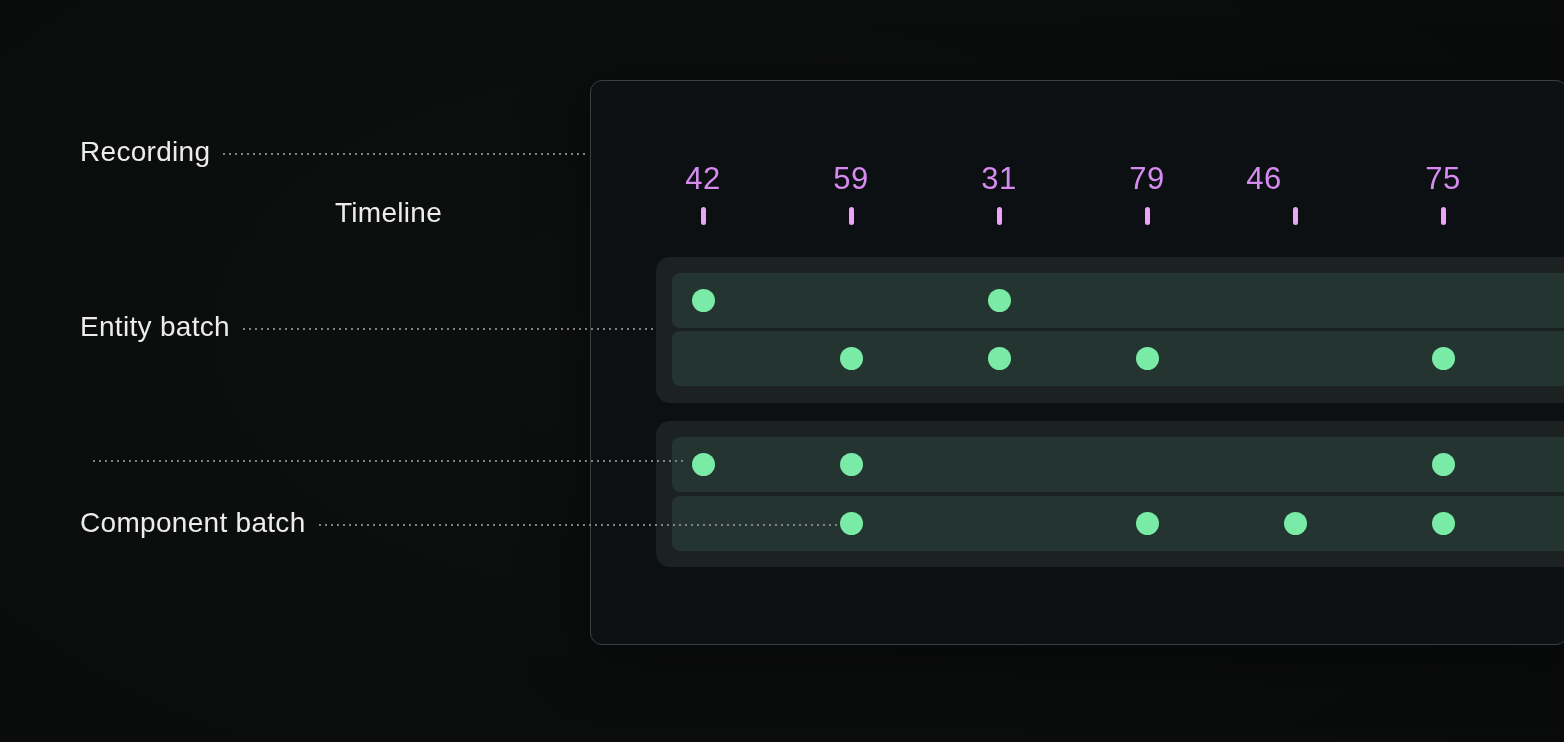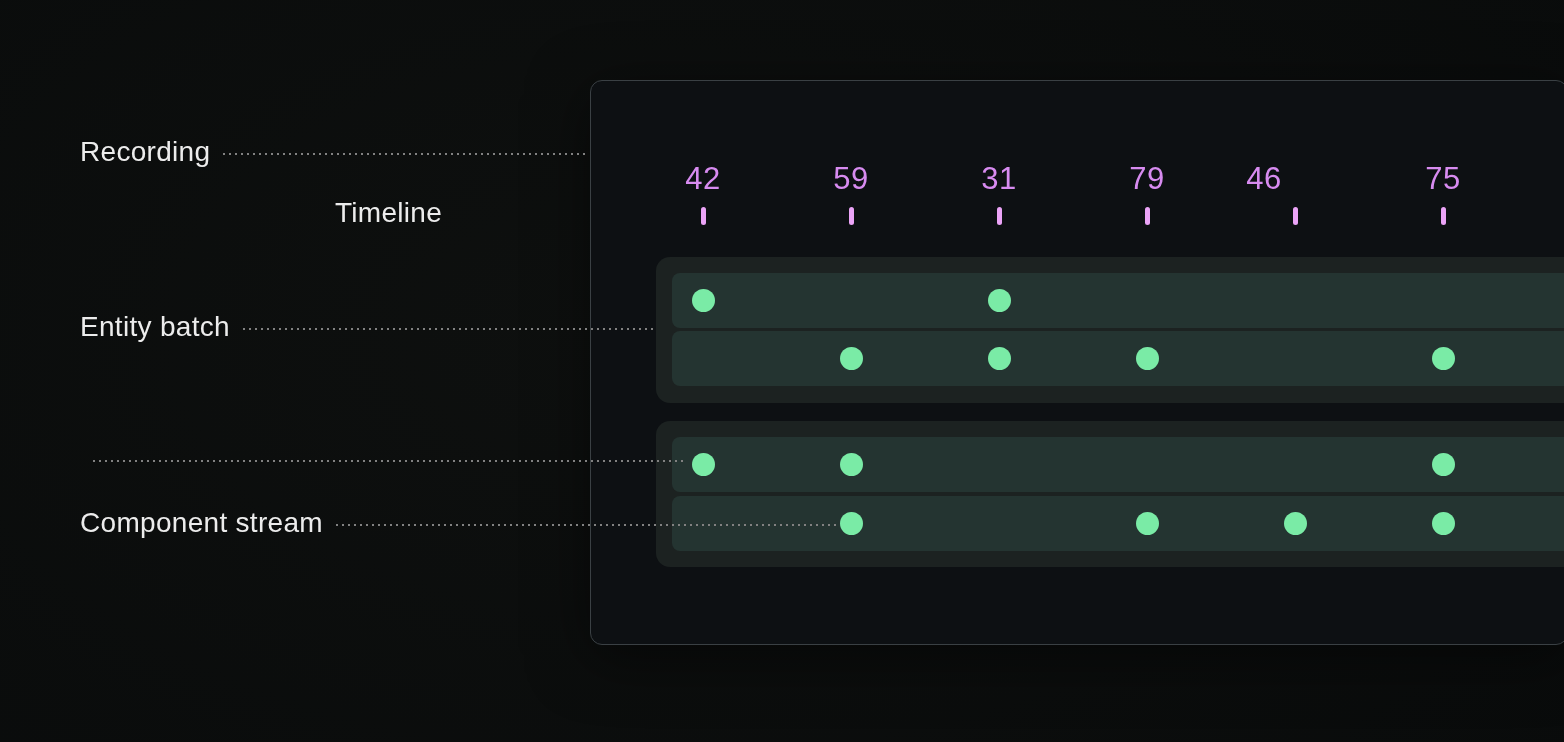--- a/index.html
+++ b/index.html
@@ -109,17 +109,17 @@
     <span class="leader"></span>
   </div>
   <div class="legend-row lg-entity">
     <span class="legend-label">Entity batch</span>
     <span class="leader"></span>
   </div>
   <div class="legend-row lg-cstream">
     <span class="leader"></span>
   </div>
   <div class="legend-row lg-cbatch">
-    <span class="legend-label">Component stream</span>
+    <span class="legend-label">Component batch</span>
     <span class="leader"></span>
   </div>
 
 </div>
 
 </body></html>

